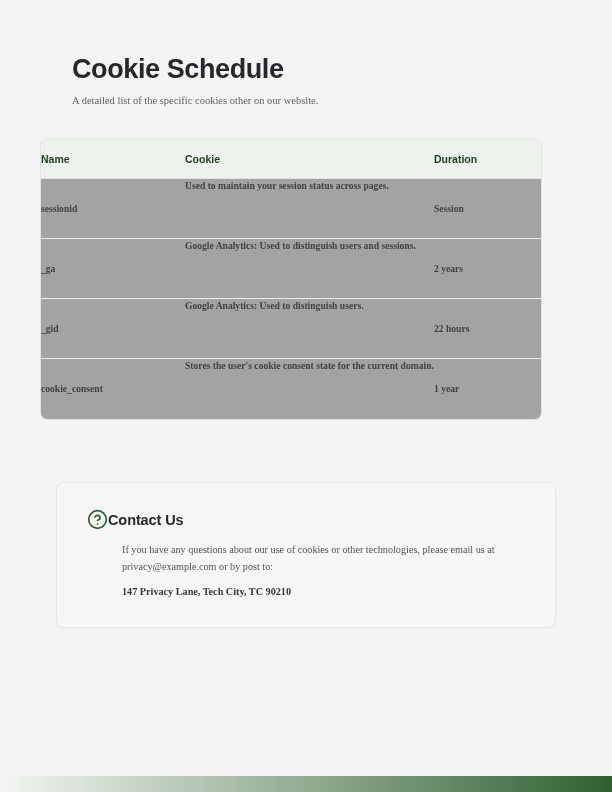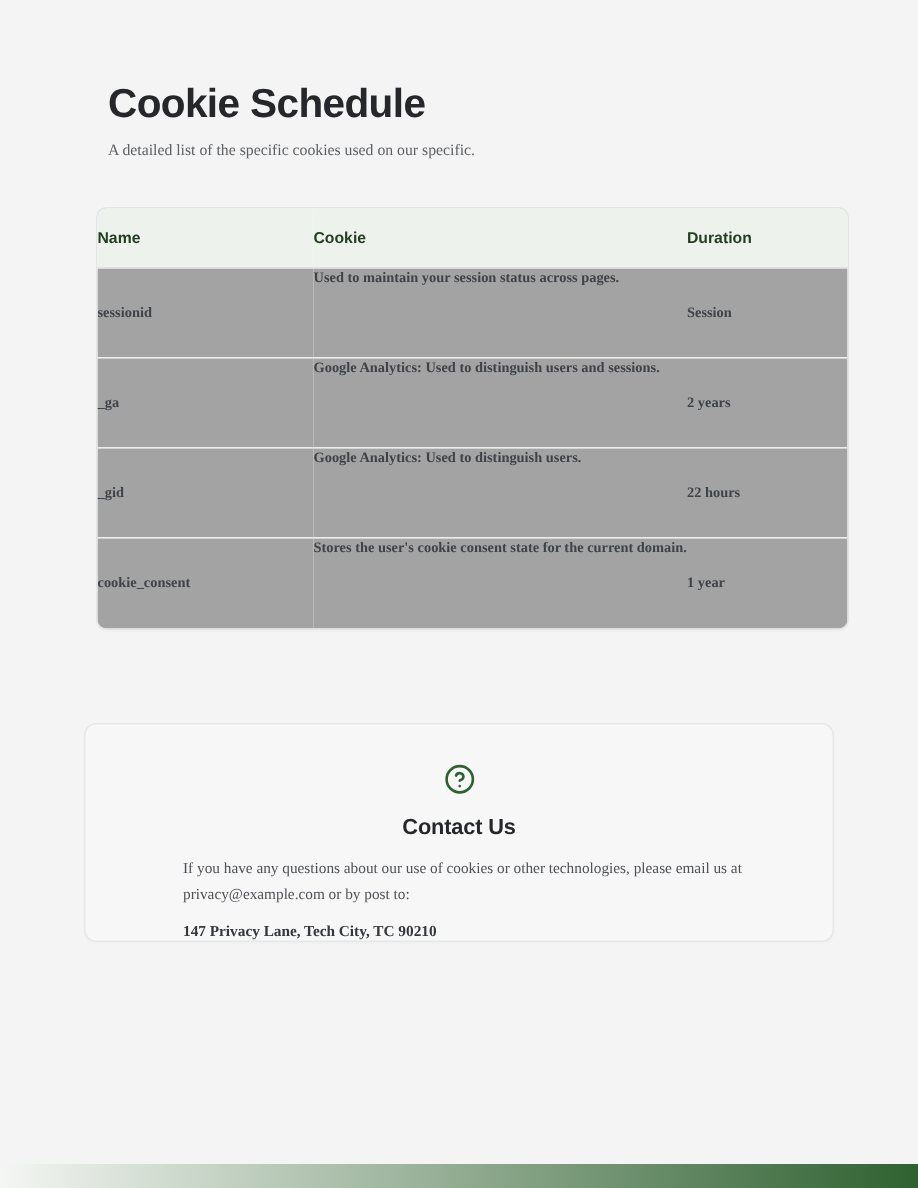--- a/index.html
+++ b/index.html
@@ -44,21 +44,21 @@
     font-family: "Liberation Serif", serif;
     font-size: 10.5px;
     color: #5c5f63;
     margin: 10px 0 0 0;
     line-height: 1.3;
   }
 
   
   .cookie-table-wrap {
     position: absolute;
-    left: 64px;
+    left: 40px;
     top: 138px;
     width: 500px;
     border: 1px solid #e3e4e5;
     border-radius: 7px;
     overflow: hidden;
     background: #fbfbfb;
     box-shadow: 0 1px 2px rgba(0,0,0,0.02);
   }
   table.cookie-table {
     width: 100%;
@@ -134,22 +134,20 @@
     border-radius: 8px;
     box-shadow: 0 1px 2px rgba(0,0,0,0.02);
   }
   .contact-inner {
     position: relative;
     padding: 26px 30px 0 30px;
   }
   .contact-head {
     display: flex;
     align-items: center;
-    gap: 14px;
-    flex-direction: column;
   }
   .help-icon {
     width: 21px;
     height: 21px;
     flex: 0 0 21px;
     display: block;
   }
   .contact-title {
     font-family: "Liberation Sans", sans-serif;
     font-size: 14.5px;
@@ -187,21 +185,21 @@
     height: 16px;
   }
 </style>
 </head>
 <body>
 
 <div class="page">
 
   <div class="header">
     <h1 class="page-title">Cookie Schedule</h1>
-    <p class="page-subtitle">A detailed list of the specific cookies used on our specific.</p>
+    <p class="page-subtitle">A detailed list of the specific cookies other on our website.</p>
   </div>
 
   <div class="cookie-table-wrap">
     <table class="cookie-table">
       <colgroup>
         <col class="col-name">
         <col class="col-purpose">
         <col class="col-duration">
       </colgroup>
       <thead>

